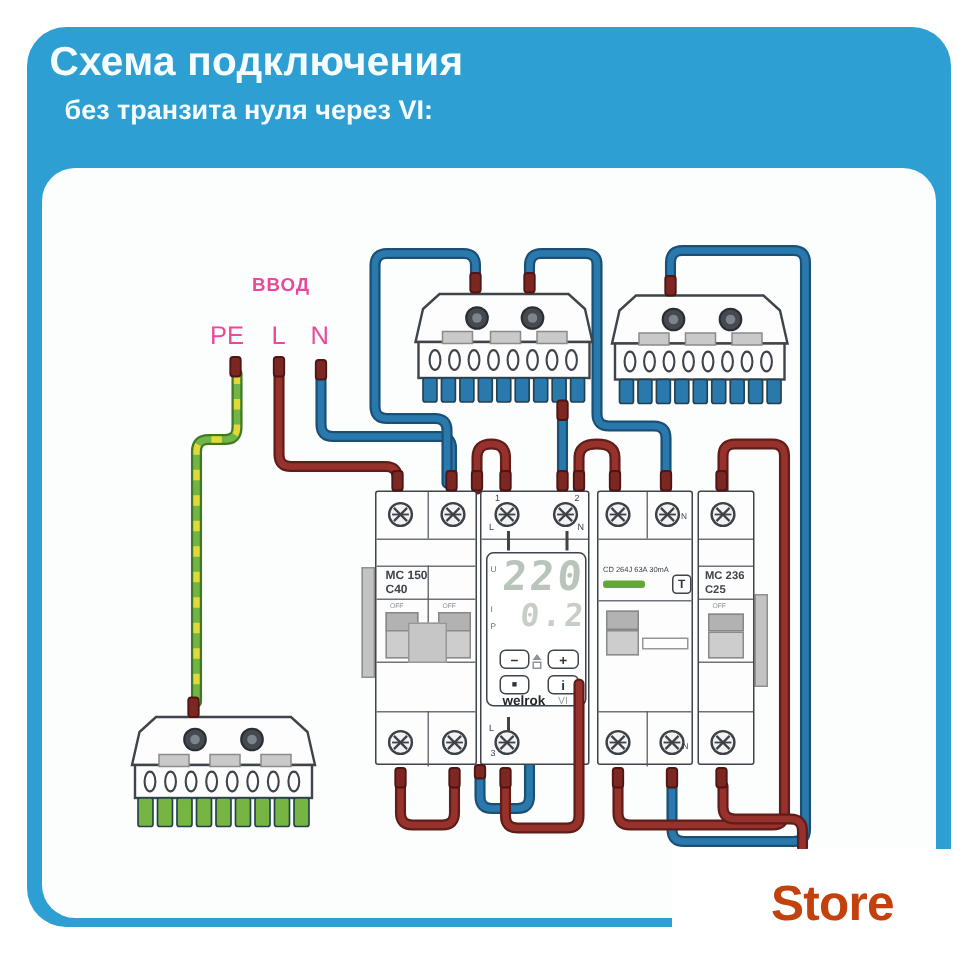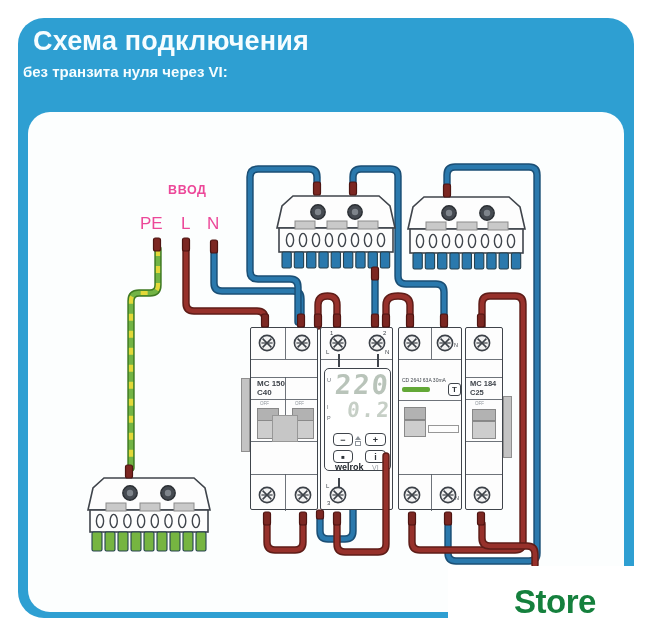--- a/index.html
+++ b/index.html
@@ -2,21 +2,21 @@
 <html><head>
 <meta charset="utf-8">
 <style>
   html,body{margin:0;padding:0;background:#ffffff;}
   #stage{position:relative;width:652px;height:640px;background:#ffffff;overflow:hidden;
          font-family:"Liberation Sans", sans-serif;}
   .abs{position:absolute;}
   #bluecard{left:18px;top:18px;width:616px;height:600px;background:#2e9fd2;border-radius:26px;}
   #panel{left:28px;top:112px;width:596px;height:500px;background:#fcfefe;border-radius:22px;}
   #title1{left:33px;top:26px;color:#f6fdff;font-size:27px;font-weight:bold;letter-spacing:.2px;}
-  #title2{left:23px;top:63px;color:#f6fdff;font-size:15px;font-weight:600;}
+  #title2{left:43px;top:63px;color:#f6fdff;font-size:18px;font-weight:600;}
   svg.layer{position:absolute;left:0;top:0;}
   #svg-under{z-index:1;} .dev{z-index:2;} #svg-over{z-index:3;pointer-events:none;}
   #whitepatch{left:448px;top:566px;width:204px;height:74px;background:#ffffff;z-index:4;}
   .wire{fill:none;stroke-width:4.4;stroke-linecap:round;}
   .wire.red{stroke:#97312b}.wire.blue{stroke:#2a79ad}.wire.green{stroke:#72b445}
   .outline{fill:none;stroke-width:7.4;stroke-linecap:round;}
   .outline.red{stroke:#5e1d18}.outline.blue{stroke:#1b4f75}.outline.green{stroke:#3f7a22}
   .dash{fill:none;stroke:#e3d839;stroke-width:4.2;stroke-dasharray:7 10;stroke-linecap:butt;}
   .busbar-body{fill:#fdfdfd;stroke:#3f444b;stroke-width:1.6;}
   .dev{position:absolute;background:#fdfdfd;border:1.6px solid #3f444b;border-radius:2px;box-sizing:border-box;}
@@ -29,21 +29,21 @@
   .din-tab{position:absolute;background:#c3c3c3;border:1px solid #8f8f8f;z-index:1;box-sizing:border-box;}
   .vipanel{position:absolute;border:1.6px solid #3f444b;border-radius:5px;box-sizing:border-box;background:#fff;}
   .seg{font-family:"DejaVu Sans Mono",monospace;font-weight:bold;color:#b9c4ba;transform:skewX(-5deg);letter-spacing:2px;}
   .vibtn{position:absolute;border:1.5px solid #3f444b;border-radius:4px;background:#fff;
          display:flex;align-items:center;justify-content:center;font-weight:bold;color:#2f343a;box-sizing:border-box;}
   .greenbar{position:absolute;background:#63a837;border-radius:2px;}
   .inlabel{position:absolute;color:#ec4899;white-space:nowrap;}
   #logo-badge{left:458px;top:578px;width:50px;height:50px;border:4px solid #1d2e52;border-radius:15px;
       background:linear-gradient(180deg,#ffffff 52%,#d6e7f8 72%,#79aee8 100%);z-index:5;
       display:flex;align-items:center;justify-content:center;font-weight:bold;font-size:26px;color:#1d2e52;box-sizing:border-box;}
-  #logo-name{left:514px;top:583px;font-size:33px;font-weight:bold;color:#15803d;letter-spacing:-.5px;z-index:5;}
+  #logo-name{left:514px;top:583px;font-size:33px;font-weight:bold;color:#c2410c;letter-spacing:-.5px;z-index:5;}
   .tick{position:absolute;width:1.6px;background:#3f444b;}
   .lock-arrow{position:absolute;width:0;height:0;border-left:3.5px solid transparent;border-right:3.5px solid transparent;border-bottom:4.5px solid #8d939a;}
   .lock-box{position:absolute;width:6px;height:5px;border:1.3px solid #8d939a;box-sizing:border-box;}
 </style>
 </head>
 <body>
 
 <div id="stage">
   <div class="abs" id="bluecard"></div>
   <div class="abs" id="title1">Схема подключения</div>
@@ -245,21 +245,21 @@
     <div class="toggle-bridge" style="left:29px;top:97px;width:31px;height:8px;background:#fdfdfd;"></div>
     <span class="dtxt" style="left:56px;top:168px;font-size:5.5px;">N</span>
   </div>
 
   <div class="dev" style="left:465px;top:327px;width:38px;height:183px;">
     <div class="hline" style="top:31px;"></div>
     <div class="hline" style="top:49px;"></div>
     <div class="hline" style="top:71px;"></div>
     <div class="hline" style="top:113px;"></div>
     <div class="hline" style="top:146px;"></div>
-    <span class="dtxt" style="left:4px;top:52px;font-size:7.5px;font-weight:bold;">MC 184</span>
+    <span class="dtxt" style="left:4px;top:52px;font-size:7.5px;font-weight:bold;">MC 236</span>
     <span class="dtxt" style="left:4px;top:61px;font-size:7.5px;font-weight:bold;">C25</span>
     <span class="dtxt" style="left:9px;top:74px;font-size:4.5px;color:#8d939a;">OFF</span>
     <div class="toggle-slot" style="left:6px;top:81px;width:24px;height:12px;"></div>
     <div class="toggle-handle" style="left:6px;top:93px;width:24px;height:18px;"></div>
   </div>
 
   <svg id="svg-over" class="layer" width="652" height="640">
     <path class="outline red" d="M 337 522 L 337 544 Q 337 552 345 552 L 378 552 Q 386 552 386 544 L 386 456"></path>
     <path class="wire red" d="M 337 522 L 337 544 Q 337 552 345 552 L 378 552 Q 386 552 386 544 L 386 456"></path>
     <g id="g-ferrules">

